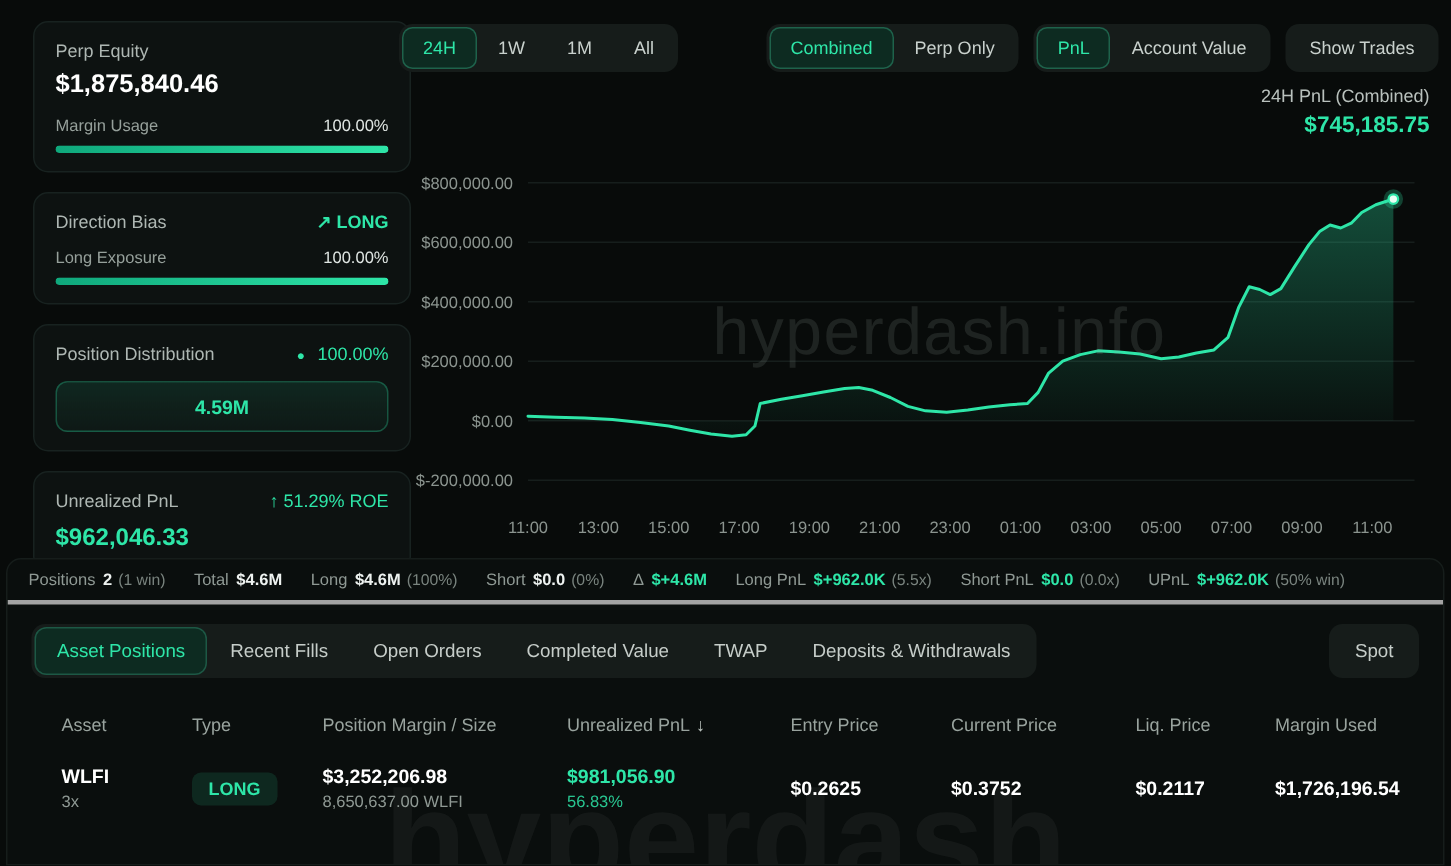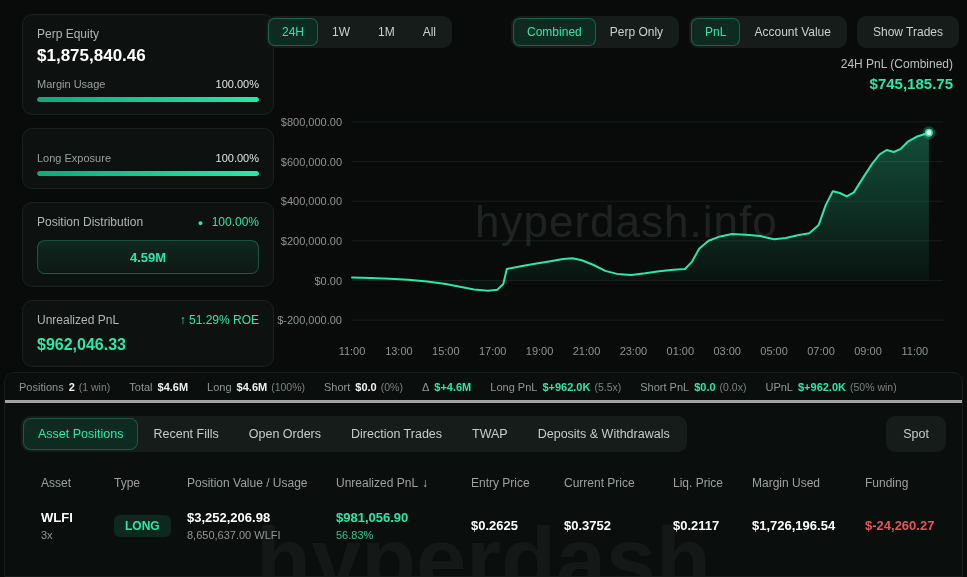--- a/index.html
+++ b/index.html
@@ -73,20 +73,21 @@
     border:none; background:transparent; color:#c6cdc9; font-size:12.5px;
     padding:8px 14px; border-radius:7px; cursor:pointer;
     font-family:"Liberation Sans", sans-serif; white-space:nowrap;
   }
   .tab.active { background:#0d2b21; color:#2ee6a8; box-shadow:0 0 0 1px rgba(46,230,168,0.30); }
   .table { margin:24px 0 0; padding-left:36px; position:relative; z-index:1; }
   .thead, .trow {
     display:grid;
     grid-template-columns:73px 73px 149px 135px 93px 109px 79px 113px 1fr;
     align-items:center;
+    gap:14px;
   }
   .thead { color:#99a39e; font-size:12px; }
   .th { cursor:pointer; }
   .sort-ic { margin-left:4px; color:#b9c1bd; }
   .trow { margin-top:20px; font-size:13px; }
   .cell-main { font-weight:700; color:#ffffff; }
   .cell-sub { color:#8f9994; font-size:11px; margin-top:4px; }
   .upnl-main { color:#2ee6a8; font-weight:700; }
   .upnl-sub { color:#2ee6a8; font-size:11px; margin-top:4px; opacity:0.85; }
   .type-badge {
@@ -110,20 +111,27 @@
     <div class="row">
       <span class="sublbl">Margin Usage</span>
       <span class="subval">100.00%</span>
     </div>
     <div class="bar">
       <div class="bar-fill" style="width: 100%;"></div>
     </div>
   </div>
 
   <div class="card">
+    <div class="row">
+      <span class="lbl">Direction Bias</span>
+      <span class="bias-val green">
+        <span>↗</span>
+        <span>LONG</span>
+      </span>
+    </div>
     <div class="row" style="margin-top:11px;">
       <span class="sublbl">Long Exposure</span>
       <span class="subval">100.00%</span>
     </div>
     <div class="bar">
       <div class="bar-fill" style="width: 100%;"></div>
     </div>
   </div>
 
   <div class="card">
@@ -263,34 +271,34 @@
         <span class="s-val">$+962.0K</span>
         <span class="s-suf">(50% win)</span>
     </span>
   </div>
 
   <div class="tabs-row">
     <div class="btn-group">
       <button class="tab active">Asset Positions</button>
       <button class="tab">Recent Fills</button>
       <button class="tab">Open Orders</button>
-      <button class="tab">Direction Trades</button>
+      <button class="tab">Completed Value</button>
       <button class="tab">TWAP</button>
       <button class="tab">Deposits &amp; Withdrawals</button>
     </div>
     <div class="btn-group">
       <button class="tab">Spot</button>
     </div>
   </div>
 
   <div class="table">
     <div class="thead">
       <div class="th">Asset</div>
       <div class="th">Type</div>
-      <div class="th">Position Value / Usage</div>
+      <div class="th">Position Margin / Size</div>
       <div class="th">
         <span>Unrealized PnL</span><span class="sort-ic">↓</span>
       </div>
       <div class="th">Entry Price</div>
       <div class="th">Current Price</div>
       <div class="th">Liq. Price</div>
       <div class="th">Margin Used</div>
       <div class="th">Funding</div>
     </div>
 

